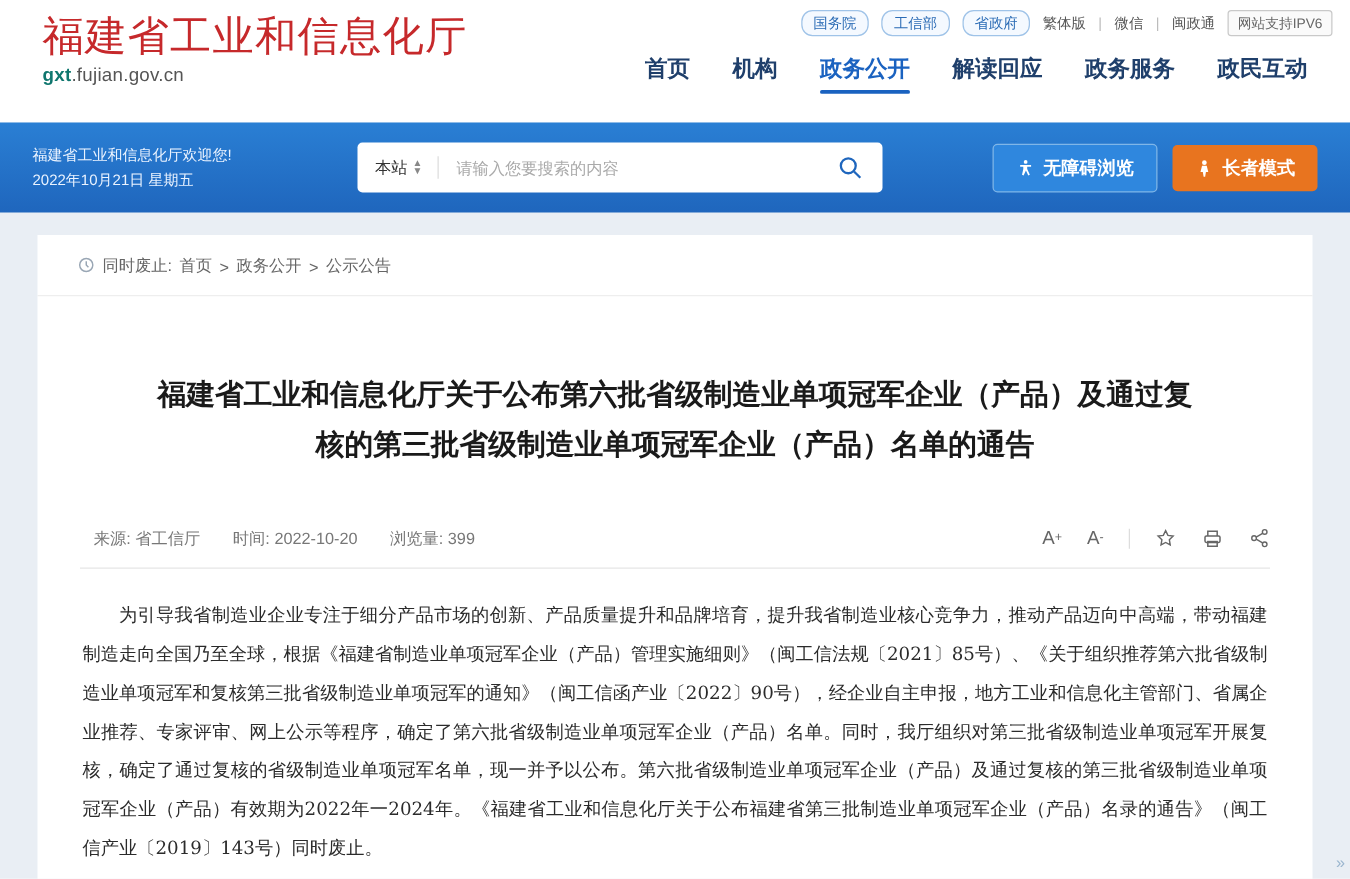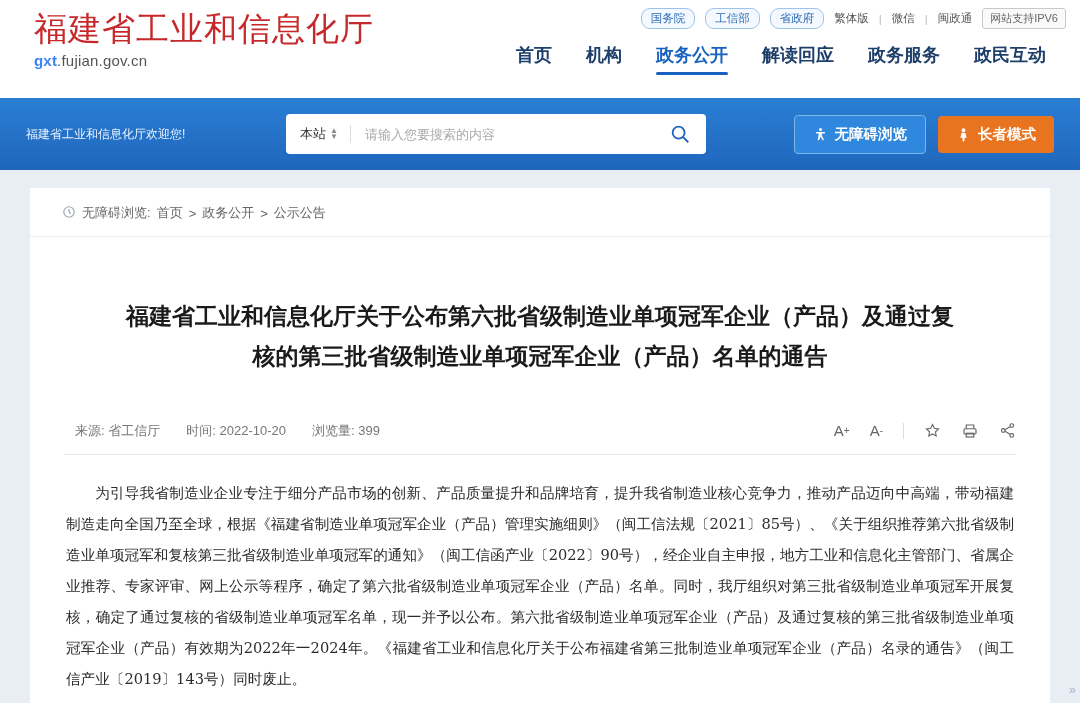--- a/index.html
+++ b/index.html
@@ -33,21 +33,21 @@
     letter-spacing: 1px;
     line-height: 42px;
     white-space: nowrap;
   }
   .brand-domain {
     margin-top: 2px;
     font-size: 15px;
     color: #555;
     letter-spacing: .2px;
   }
-  .brand-domain .gxt { color: #3b82f6; font-weight: bold; }
+  .brand-domain .gxt { color: #0f766e; font-weight: bold; }
 
   .header-right {
     margin-left: auto;
     padding-right: 14px;
     display: flex;
     flex-direction: column;
     align-items: flex-end;
     text-align: center;
   }
   .toplinks {
@@ -274,20 +274,21 @@
       <span class="nav-item">解读回应</span>
       <span class="nav-item">政务服务</span>
       <span class="nav-item">政民互动</span>
     </div>
   </div>
 </div>
 
 <div class="searchband">
   <div class="welcome">
     <div>福建省工业和信息化厅欢迎您!</div>
+    <div>2022年10月21日 星期五</div>
   </div>
 
   <div class="searchbox">
     <span class="scope">
       <span>本站</span>
       <span class="arrows">
           <span>▲</span>
           <span>▼</span>
         </span>
     </span>
@@ -322,21 +323,21 @@
 <div class="page-wrap">
   <div class="card">
 
     <div class="crumb">
       <span class="loc-icon">
         <svg width="14" height="14" viewBox="0 0 24 24" fill="none" stroke="#9aa7b5" stroke-width="2">
           <circle cx="12" cy="12" r="9"></circle>
           <path d="M12 7v5l3 3"></path>
         </svg>
       </span>
-      <span>无障碍浏览:</span>
+      <span>同时废止:</span>
       <span>首页</span>
       <span>&gt;</span>
       <span>政务公开</span>
       <span>&gt;</span>
       <span>公示公告</span>
     </div>
 
     <h1 class="doc-title">福建省工业和信息化厅关于公布第六批省级制造业单项冠军企业（产品）及通过复核的第三批省级制造业单项冠军企业（产品）名单的通告</h1>
 
     <div class="meta">

